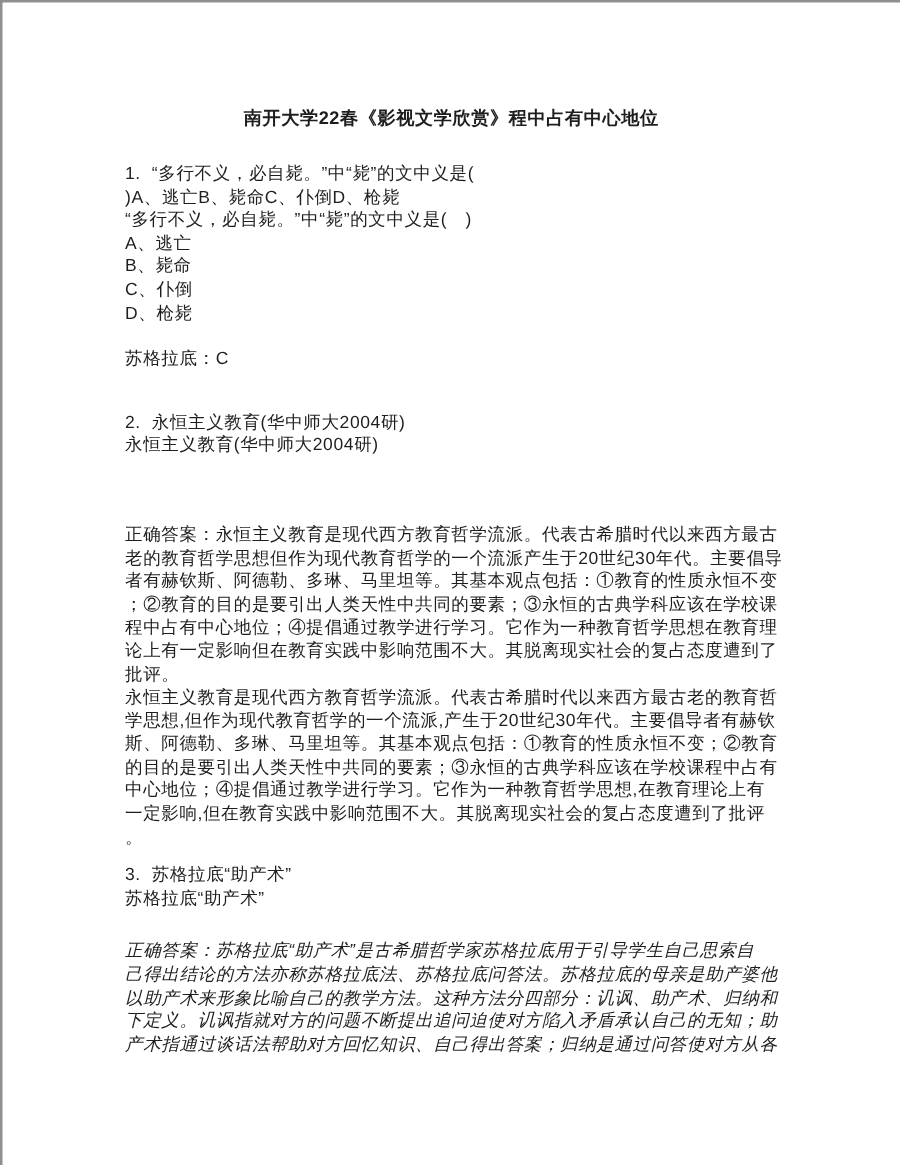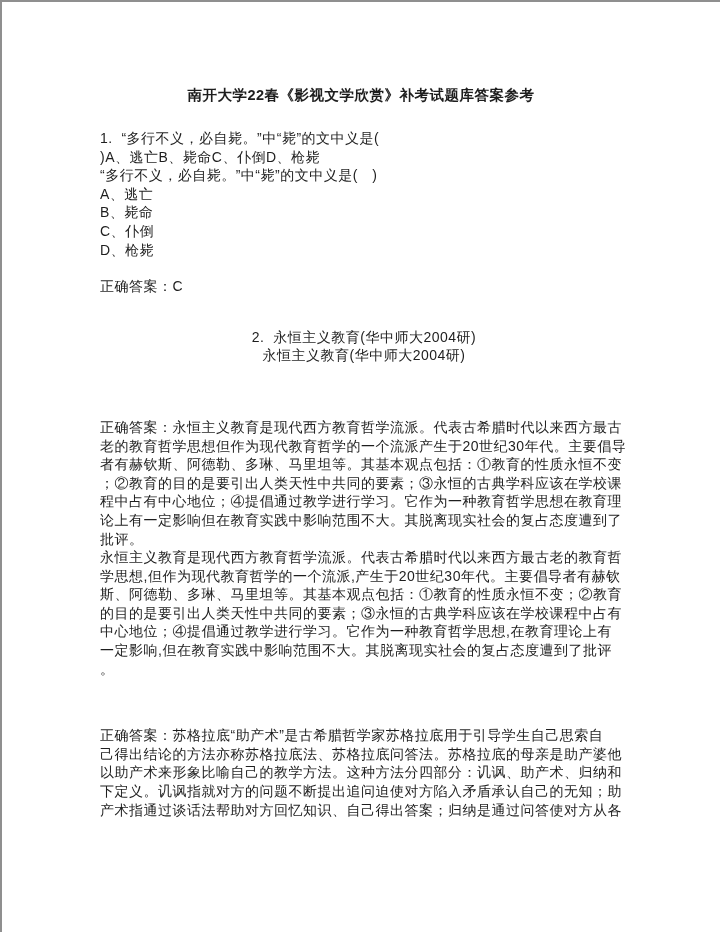--- a/index.html
+++ b/index.html
@@ -37,59 +37,61 @@
   .text-block {
     width: 528px;
     font-size: 14px;
     line-height: 18.6px;
     letter-spacing: 0.5px;
     white-space: pre-wrap;
     font-weight: 400;
   }
   .q1-block   { margin-top: 24px; }
   .q1-answer  { margin-top: 18px; }
-  .q2-block   { margin-top: 32px; text-align: center; }
+  .q2-block   { margin-top: 32px; }
   .q2-answer  { margin-top: 53px; }
   .q3-block   { margin-top: 12px; }
-  .q3-answer  { margin-top: 48px; }
+  .q3-answer  { margin-top: 24px; font-style: italic; }
 </style>
 </head>
 <body>
 
 <div class="page">
   <div class="doc">
 
-    <div class="doc-title">南开大学22春《影视文学欣赏》补考试题库答案参考</div>
+    <div class="doc-title">南开大学22春《影视文学欣赏》程中占有中心地位</div>
 
     <div class="text-block q1-block">1.  “多行不义，必自毙。”中“毙”的文中义是(
 )A、逃亡B、毙命C、仆倒D、枪毙
 “多行不义，必自毙。”中“毙”的文中义是(　)
 A、逃亡
 B、毙命
 C、仆倒
 D、枪毙</div>
-    <div class="text-block q1-answer">正确答案：C</div>
+    <div class="text-block q1-answer">苏格拉底：C</div>
 
     <div class="text-block q2-block">2.  永恒主义教育(华中师大2004研)
 永恒主义教育(华中师大2004研)</div>
     <div class="text-block q2-answer">正确答案：永恒主义教育是现代西方教育哲学流派。代表古希腊时代以来西方最古
 老的教育哲学思想但作为现代教育哲学的一个流派产生于20世纪30年代。主要倡导
 者有赫钦斯、阿德勒、多琳、马里坦等。其基本观点包括：①教育的性质永恒不变
 ；②教育的目的是要引出人类天性中共同的要素；③永恒的古典学科应该在学校课
 程中占有中心地位；④提倡通过教学进行学习。它作为一种教育哲学思想在教育理
 论上有一定影响但在教育实践中影响范围不大。其脱离现实社会的复占态度遭到了
 批评。
 永恒主义教育是现代西方教育哲学流派。代表古希腊时代以来西方最古老的教育哲
 学思想,但作为现代教育哲学的一个流派,产生于20世纪30年代。主要倡导者有赫钦
 斯、阿德勒、多琳、马里坦等。其基本观点包括：①教育的性质永恒不变；②教育
 的目的是要引出人类天性中共同的要素；③永恒的古典学科应该在学校课程中占有
 中心地位；④提倡通过教学进行学习。它作为一种教育哲学思想,在教育理论上有
 一定影响,但在教育实践中影响范围不大。其脱离现实社会的复占态度遭到了批评
 。</div>
 
+    <div class="text-block q3-block">3.  苏格拉底“助产术”
+苏格拉底“助产术”</div>
     <div class="text-block q3-answer">正确答案：苏格拉底“助产术”是古希腊哲学家苏格拉底用于引导学生自己思索自
 己得出结论的方法亦称苏格拉底法、苏格拉底问答法。苏格拉底的母亲是助产婆他
 以助产术来形象比喻自己的教学方法。这种方法分四部分：讥讽、助产术、归纳和
 下定义。讥讽指就对方的问题不断提出追问迫使对方陷入矛盾承认自己的无知；助
 产术指通过谈话法帮助对方回忆知识、自己得出答案；归纳是通过问答使对方从各</div>
 
   </div>
 </div>
 
 </body></html>

